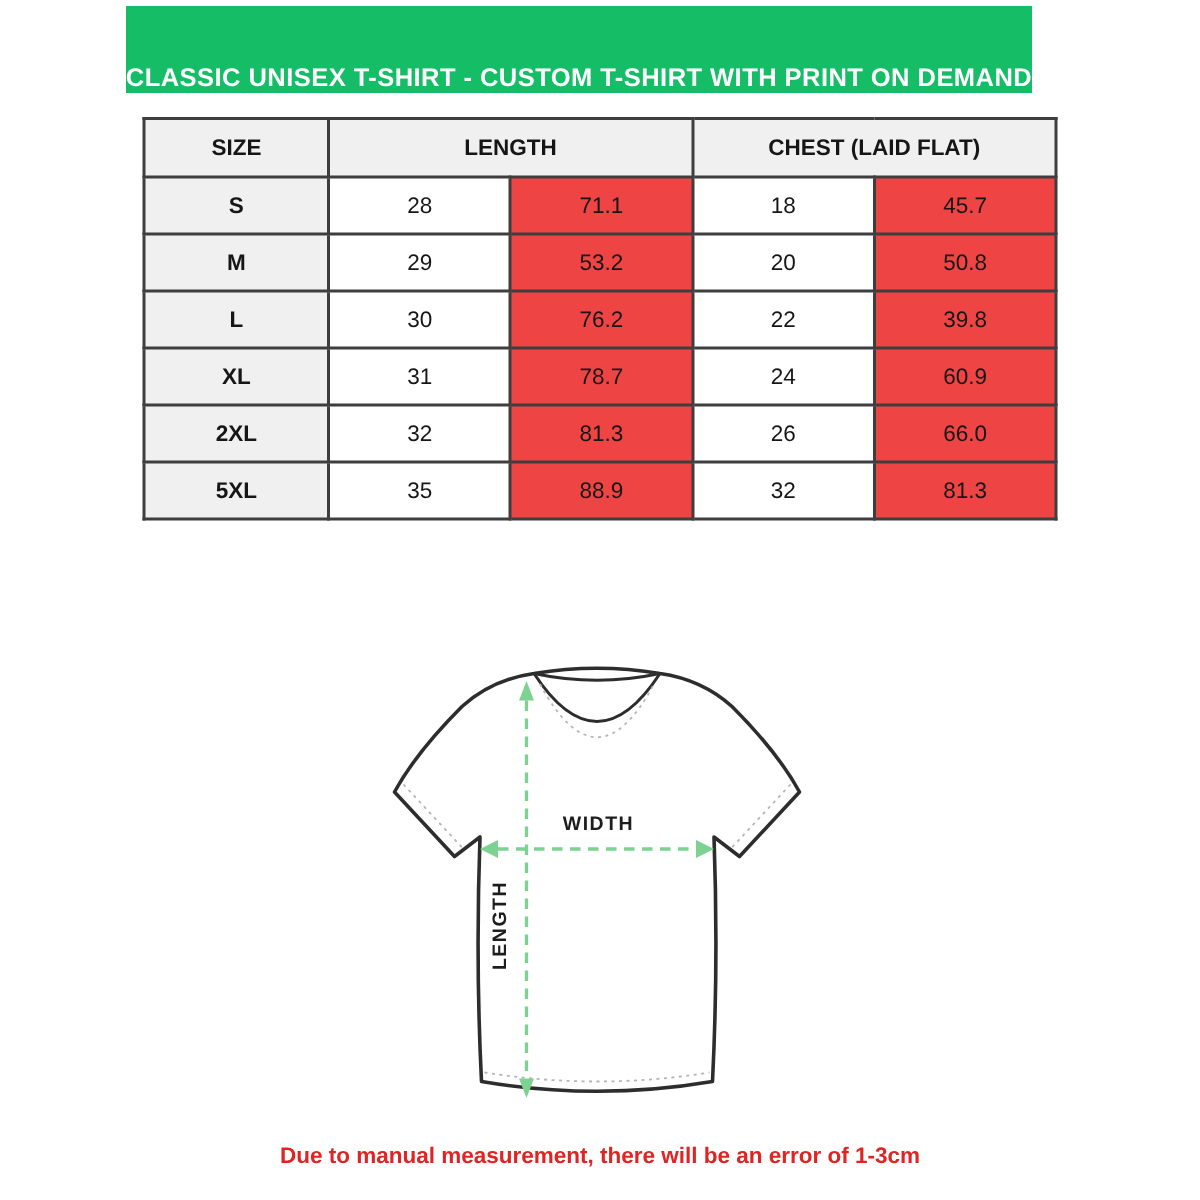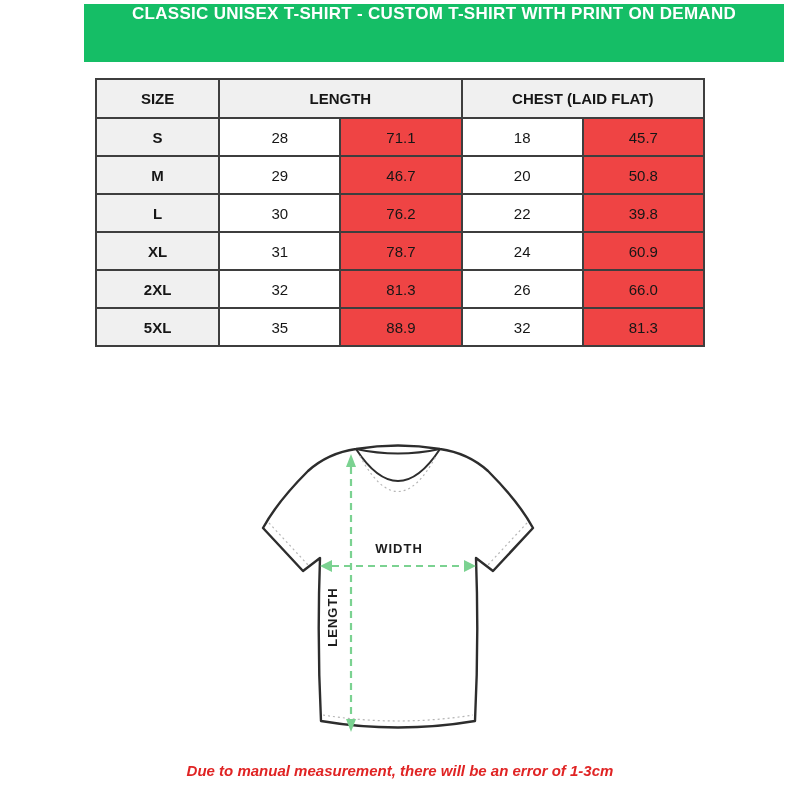--- a/index.html
+++ b/index.html
@@ -1,22 +1,22 @@
 <!DOCTYPE html>
 <html style="--arrow: #7bd291;"><head>
 <meta charset="utf-8">
 <style>
   html,body{margin:0;padding:0;}
   body{
     width:800px;height:800px;background:#ffffff;position:relative;overflow:hidden;
     font-family:"Liberation Sans",sans-serif;
   }
   .banner{
-    position:absolute;left:84px;top:4px;width:700px;height:58px;
-    background:#15be66;color:#ffffff;display:flex;align-items:flex-start;justify-content:center;
+    position:absolute;left:84px;top:4px;width:604px;height:58px;
+    background:#15be66;color:#ffffff;display:flex;align-items:flex-end;justify-content:center;
     font-weight:bold;font-size:17px;letter-spacing:.3px;white-space:nowrap;
   }
   .size-table{
     position:absolute;left:95px;top:78px;width:610px;
     border-collapse:collapse;table-layout:fixed;
     font-size:15px;color:#161616;text-align:center;
   }
   .size-table th,.size-table td{
     border:2px solid #3e3e3e;padding:0;height:36px;vertical-align:middle;
   }
@@ -27,21 +27,21 @@
   .diagram{position:absolute;left:253px;top:441px;width:292px;height:302px;}
   .shirt-line{fill:#ffffff;stroke:#2d2d2d;stroke-width:2.4;stroke-linejoin:round;}
   .shirt-detail{fill:none;stroke:#2d2d2d;stroke-width:2;stroke-linecap:round;}
   .stitch{fill:none;stroke:#b5b5b5;stroke-width:1.2;stroke-dasharray:2 3;}
   .arrow-line{fill:none;stroke:var(--arrow,#7bd291);stroke-width:2.2;stroke-dasharray:7 5;}
   .arrow-head{fill:var(--arrow,#7bd291);stroke:none;}
   .dim-label{font-family:"Liberation Sans",sans-serif;font-size:13px;font-weight:bold;
     fill:#1d1d1d;letter-spacing:1px;}
   .note{
     position:absolute;left:0;top:762px;width:800px;text-align:center;
-    color:#e02424;font-weight:bold;font-size:15px;font-style:italic;
+    color:#e02424;font-weight:bold;font-size:15px;
   }
 </style>
 </head>
 <body>
 
 <div class="banner" style="background: rgb(21, 190, 102); color: rgb(255, 255, 255);">
   <span>CLASSIC UNISEX T-SHIRT - CUSTOM T-SHIRT WITH PRINT ON DEMAND</span>
 </div>
 
 <table class="size-table">
@@ -56,21 +56,21 @@
       <tr>
         <td class="col-size">S</td>
         <td class="col-white">28</td>
         <td class="col-gray">71.1</td>
         <td class="col-white">18</td>
         <td class="col-gray">45.7</td>
       </tr>
       <tr>
         <td class="col-size">M</td>
         <td class="col-white">29</td>
-        <td class="col-gray">46.7</td>
+        <td class="col-gray">53.2</td>
         <td class="col-white">20</td>
         <td class="col-gray">50.8</td>
       </tr>
       <tr>
         <td class="col-size">L</td>
         <td class="col-white">30</td>
         <td class="col-gray">76.2</td>
         <td class="col-white">22</td>
         <td class="col-gray">39.8</td>
       </tr>

